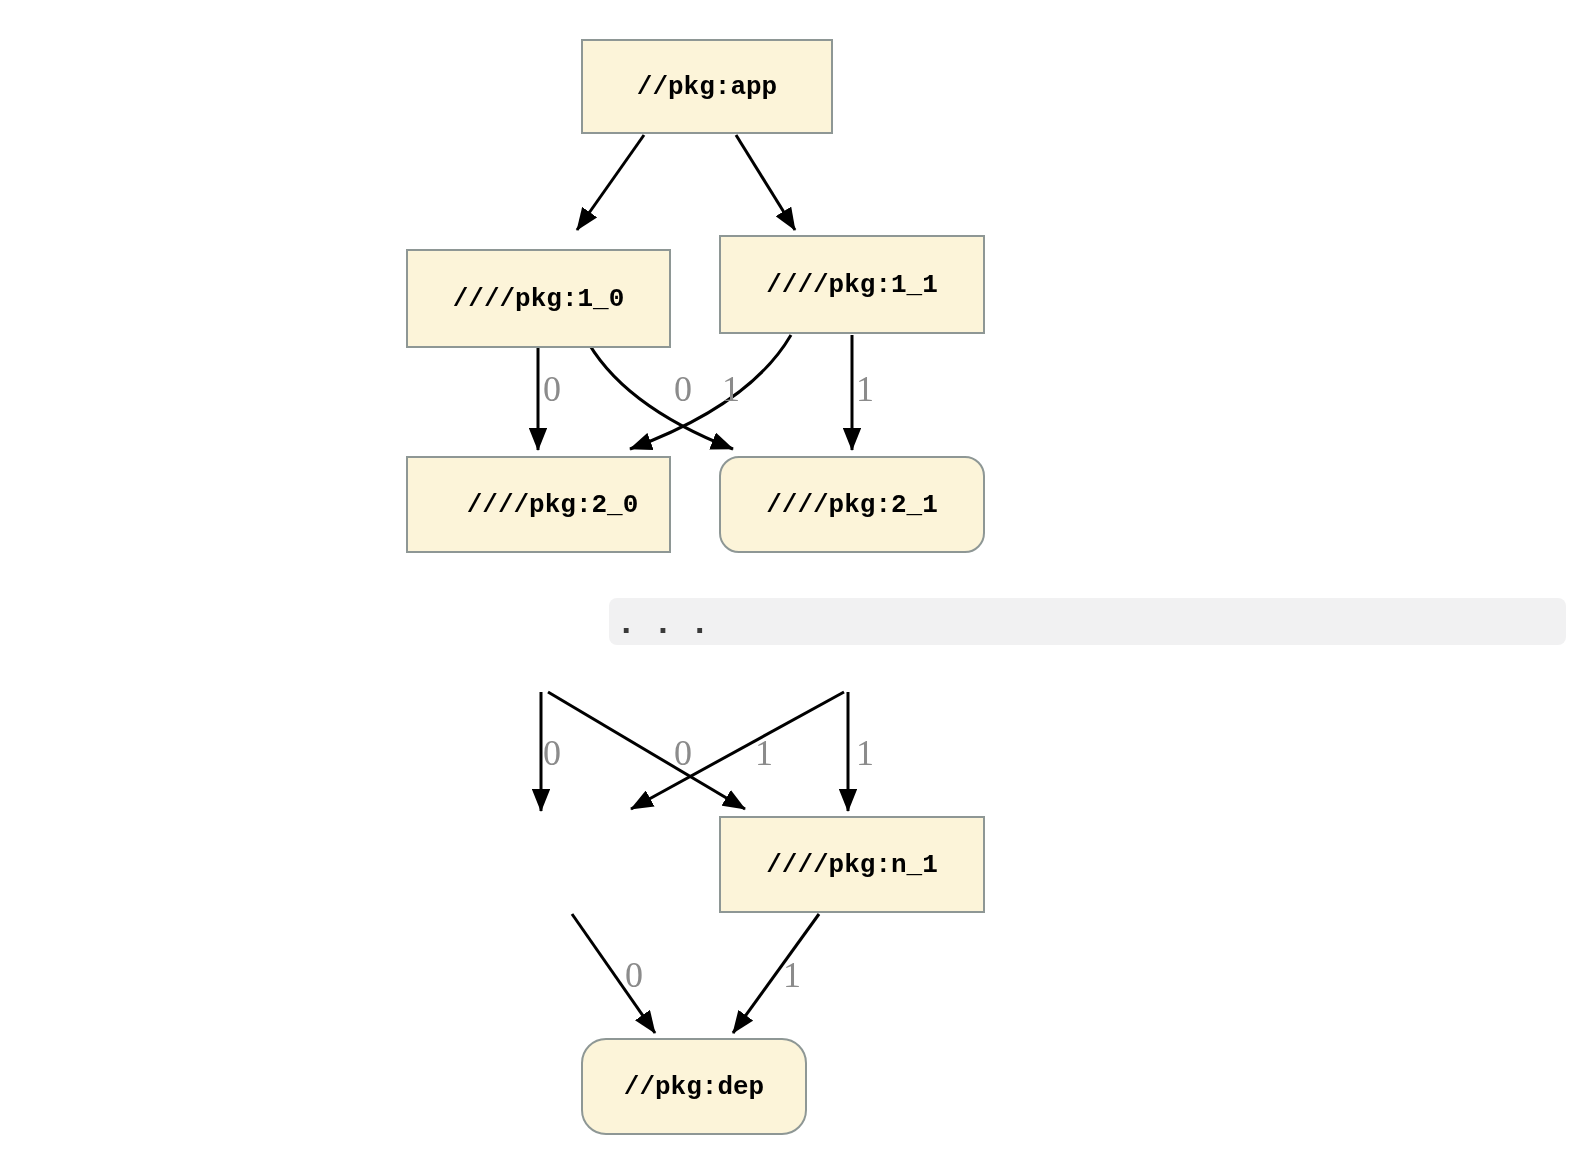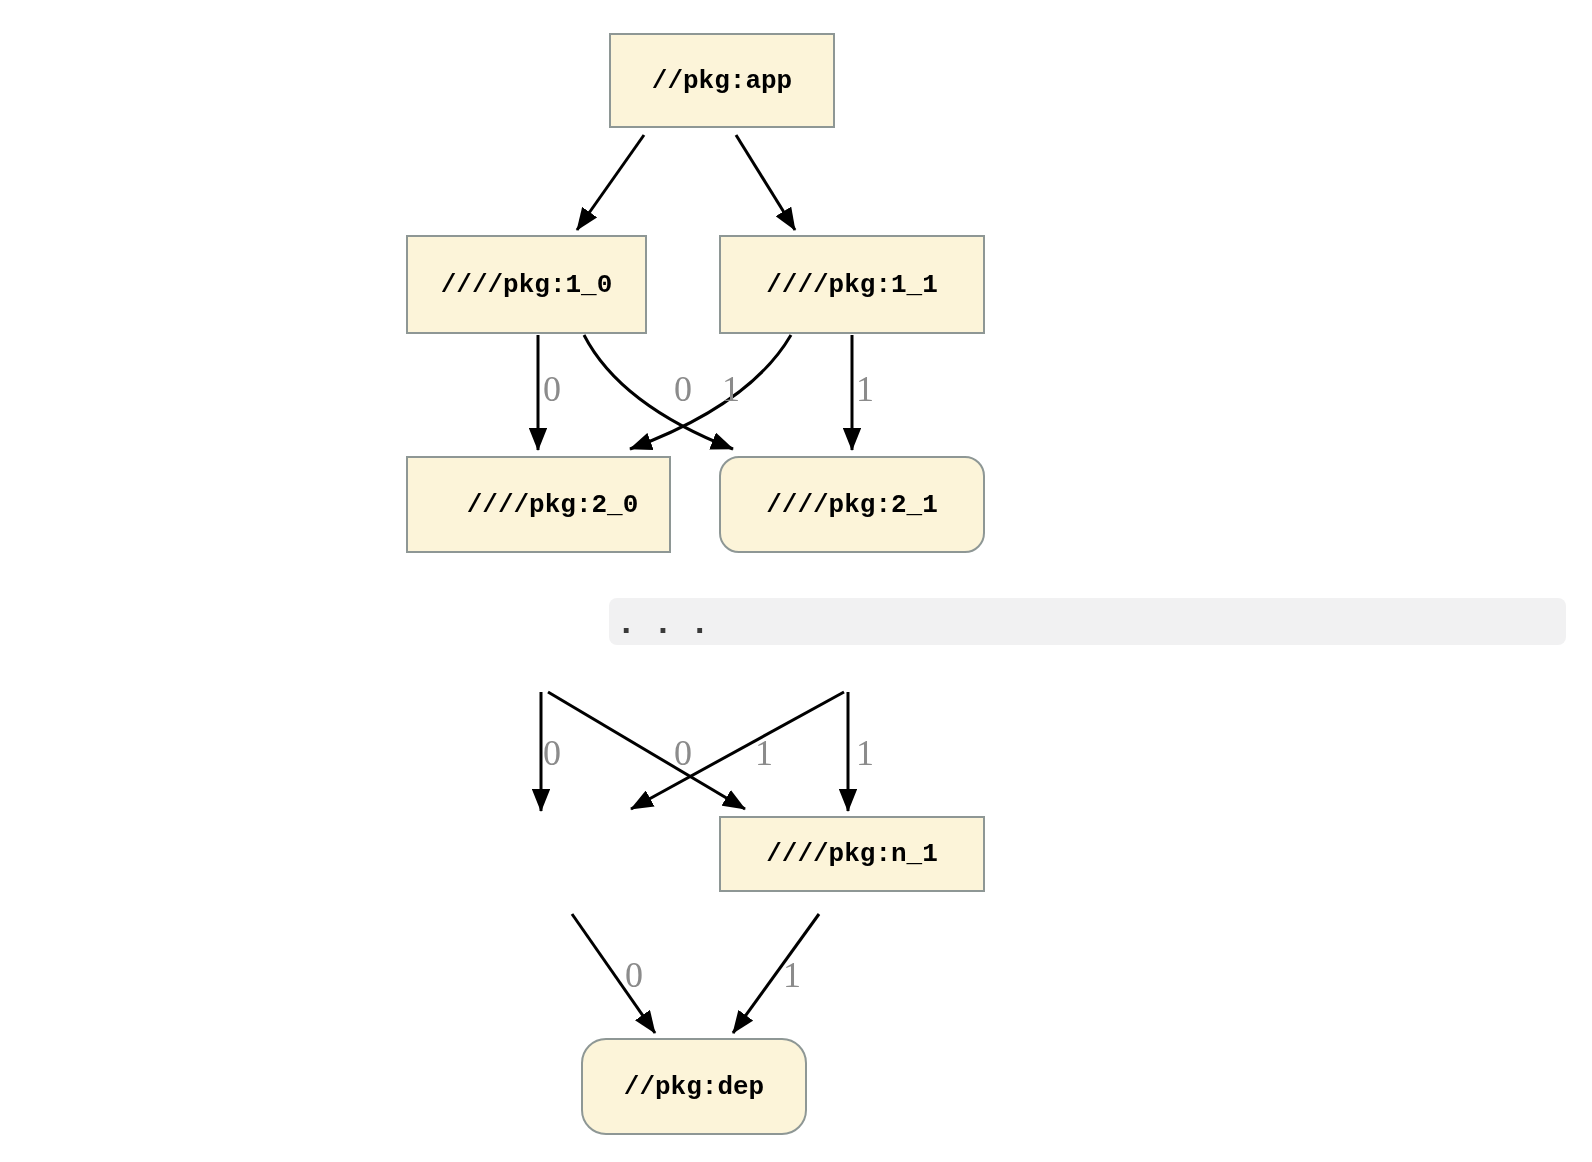--- a/index.html
+++ b/index.html
@@ -29,27 +29,27 @@
     border: 2px solid #8e9795;
     display: flex;
     align-items: center;
     justify-content: center;
     font-family: "Liberation Mono", monospace;
     font-weight: bold;
     font-size: 26px;
     color: #000000;
     white-space: pre;
   }
-  .node-app { left: 581px; top: 33px;  width: 226px; height: 95px; margin-left: 28px; }
-  .node-1-0 { left: 406px; top: 235px; width: 241px; height: 99px; }
+  .node-app { left: 581px; top: 39px;  width: 252px; height: 95px; }
+  .node-1-0 { left: 406px; top: 249px; width: 265px; height: 99px; }
   .node-1-1 { left: 719px; top: 235px; width: 266px; height: 99px; }
   .node-2-0 { left: 406px; top: 456px; width: 265px; height: 97px; padding-left: 28px; }
   .node-2-1 { left: 719px; top: 456px; width: 266px; height: 97px; border-radius: 20px; }
   .node-n-0 { left: 406px; top: 816px; width: 265px; height: 97px; }
-  .node-n-1 { left: 719px; top: 816px; width: 266px; height: 76px; text-align: center; }
+  .node-n-1 { left: 719px; top: 816px; width: 266px; height: 97px; text-align: center; }
   .node-dep { left: 581px; top: 1038px; width: 226px; height: 97px; border-radius: 25px; }
   .ellipsis-band {
     position: absolute;
     left: 609px; top: 598px;
     width: 957px; height: 47px;
     background: #f1f1f2;
     border-radius: 8px;
   }
   .ellipsis-dots {
     position: absolute;

